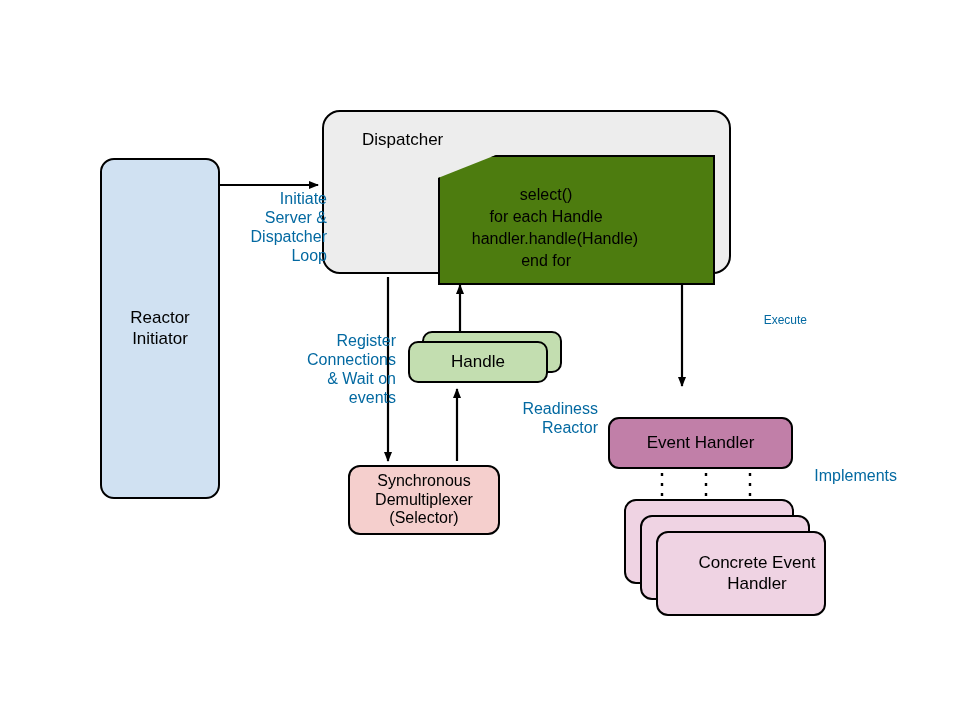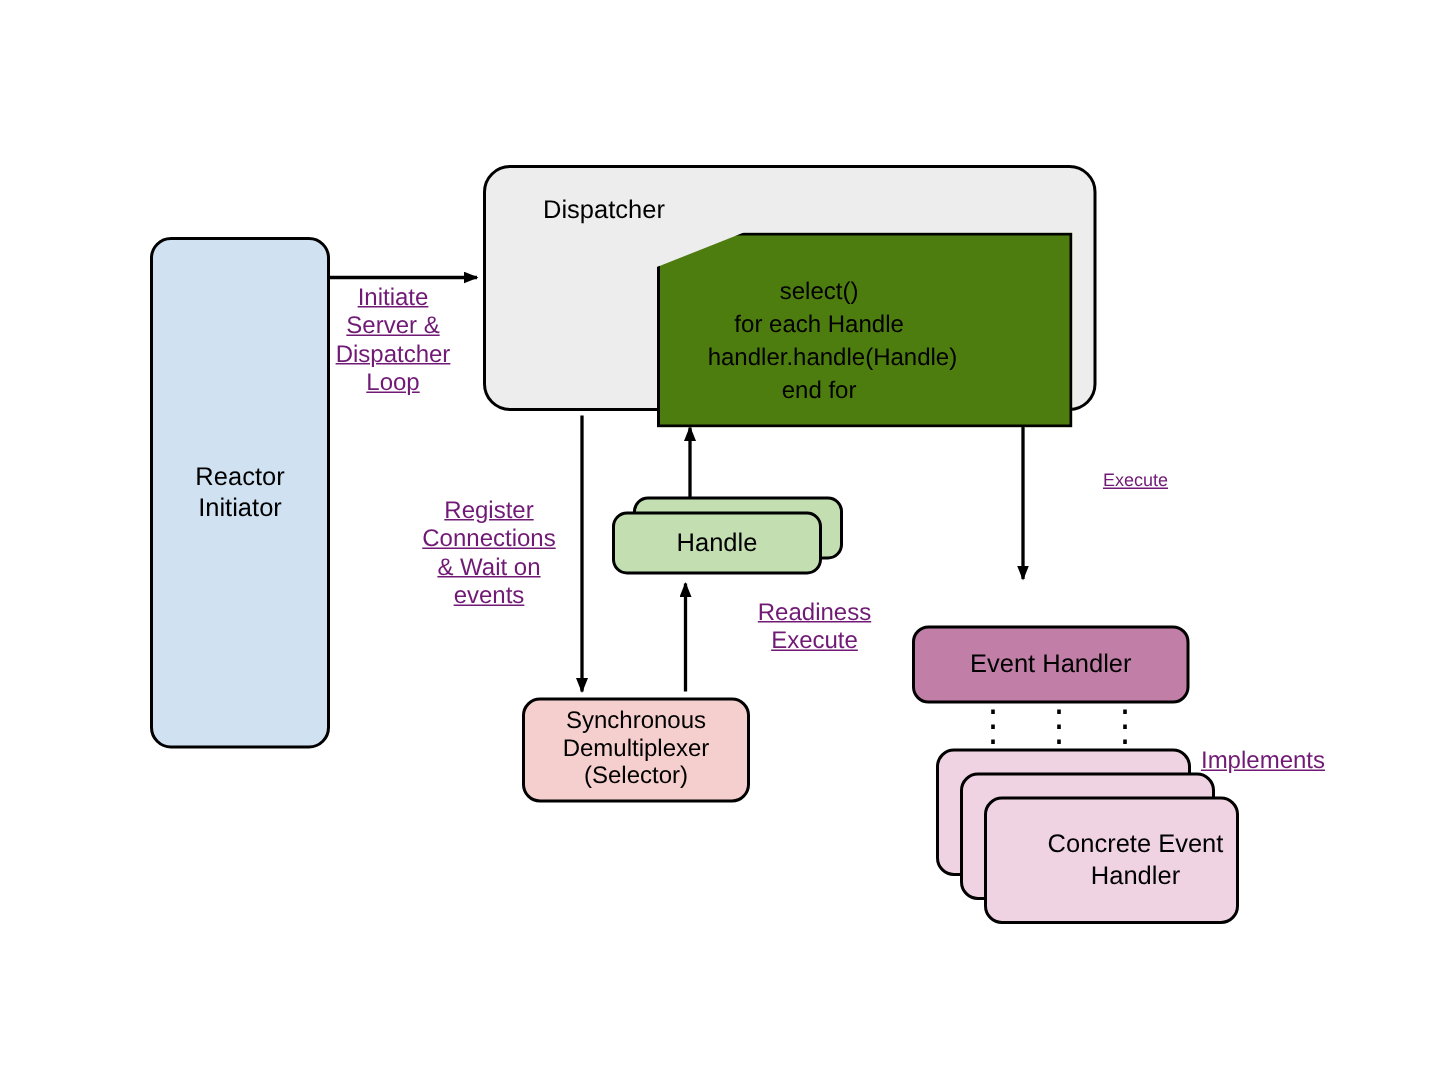--- a/index.html
+++ b/index.html
@@ -24,25 +24,24 @@
     display: flex;
     align-items: center;
     justify-content: center;
     text-align: center;
     color: #000000;
     line-height: 1.18;
     white-space: pre-line;
   }
   .label {
     position: absolute;
-    color: #701a75;
-    text-align: center;
+    color: #0369a1;
+    text-align: right;
     line-height: 1.18;
     white-space: pre-line;
-    text-decoration: underline;
   }
   svg.overlay {
     position: absolute;
     left: 0;
     top: 0;
     width: 960px;
     height: 720px;
     pointer-events: none;
   }
 
@@ -120,21 +119,21 @@
   }
   #concrete-back  { left: 624px; top: 499px; width: 170px; height: 85px; }
   #concrete-mid   { left: 640px; top: 515px; width: 170px; height: 85px; }
   #concrete-front { left: 656px; top: 531px; width: 170px; height: 85px; padding-left: 32px; }
 
   
   #label-initiate  { left: 197px; top: 190px; width: 130px; font-size: 16px; }
   #label-register  { left: 256px; top: 332px; width: 140px; font-size: 16px; }
   #label-readiness { left: 488px; top: 400px; width: 110px; font-size: 16px; }
   #label-execute   { left: 707px; top: 313px; width: 100px; font-size: 12px; }
-  #label-implements{ left: 787px; top: 467px; width: 110px; font-size: 16px; margin-top: 32px; }
+  #label-implements{ left: 787px; top: 467px; width: 110px; font-size: 16px; }
 </style>
 </head>
 <body>
 
 <div id="canvas">
 
   <svg class="overlay" viewBox="0 0 960 720" xmlns="http://www.w3.org/2000/svg">
     <defs>
       <marker id="arrowhead" markerWidth="10" markerHeight="8" refX="9" refY="4" orient="auto" markerUnits="userSpaceOnUse">
         <path d="M0,0 L10,4 L0,8 z" fill="#000000"></path>
@@ -202,19 +201,19 @@
 Server &amp;
 Dispatcher
 Loop</div>
 
   <div class="label" id="label-register">Register
 Connections
 &amp; Wait on
 events</div>
 
   <div class="label" id="label-readiness">Readiness
-Execute</div>
+Reactor</div>
 
   <div class="label" id="label-execute">Execute</div>
 
   <div class="label" id="label-implements">Implements</div>
 
 </div>
 
 </body></html>

